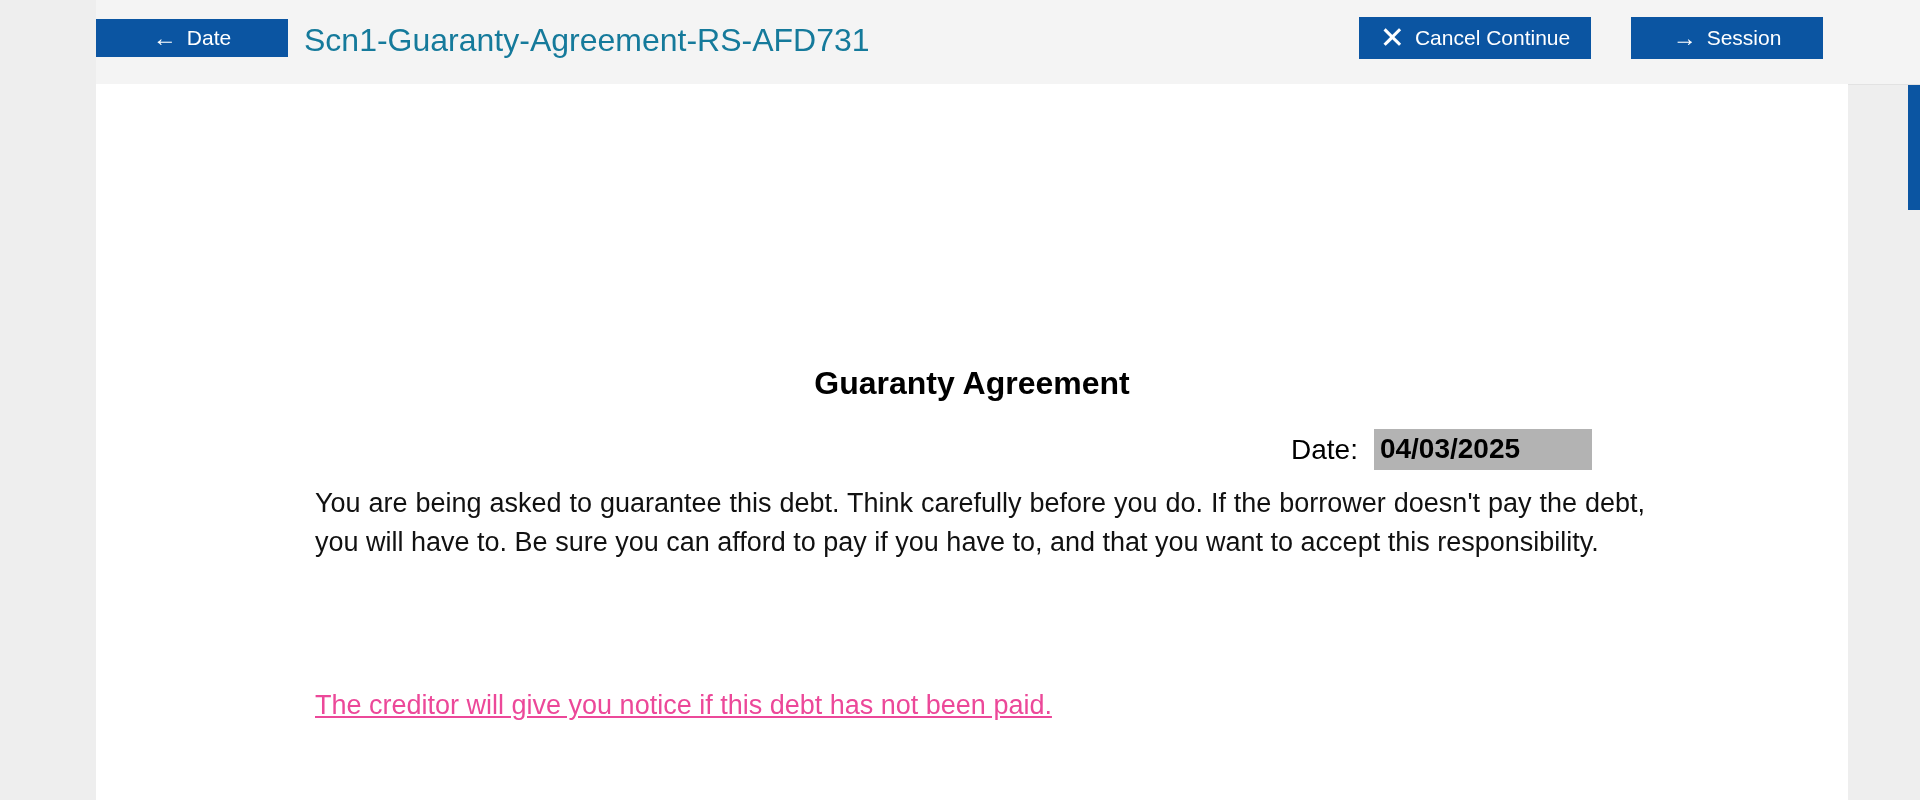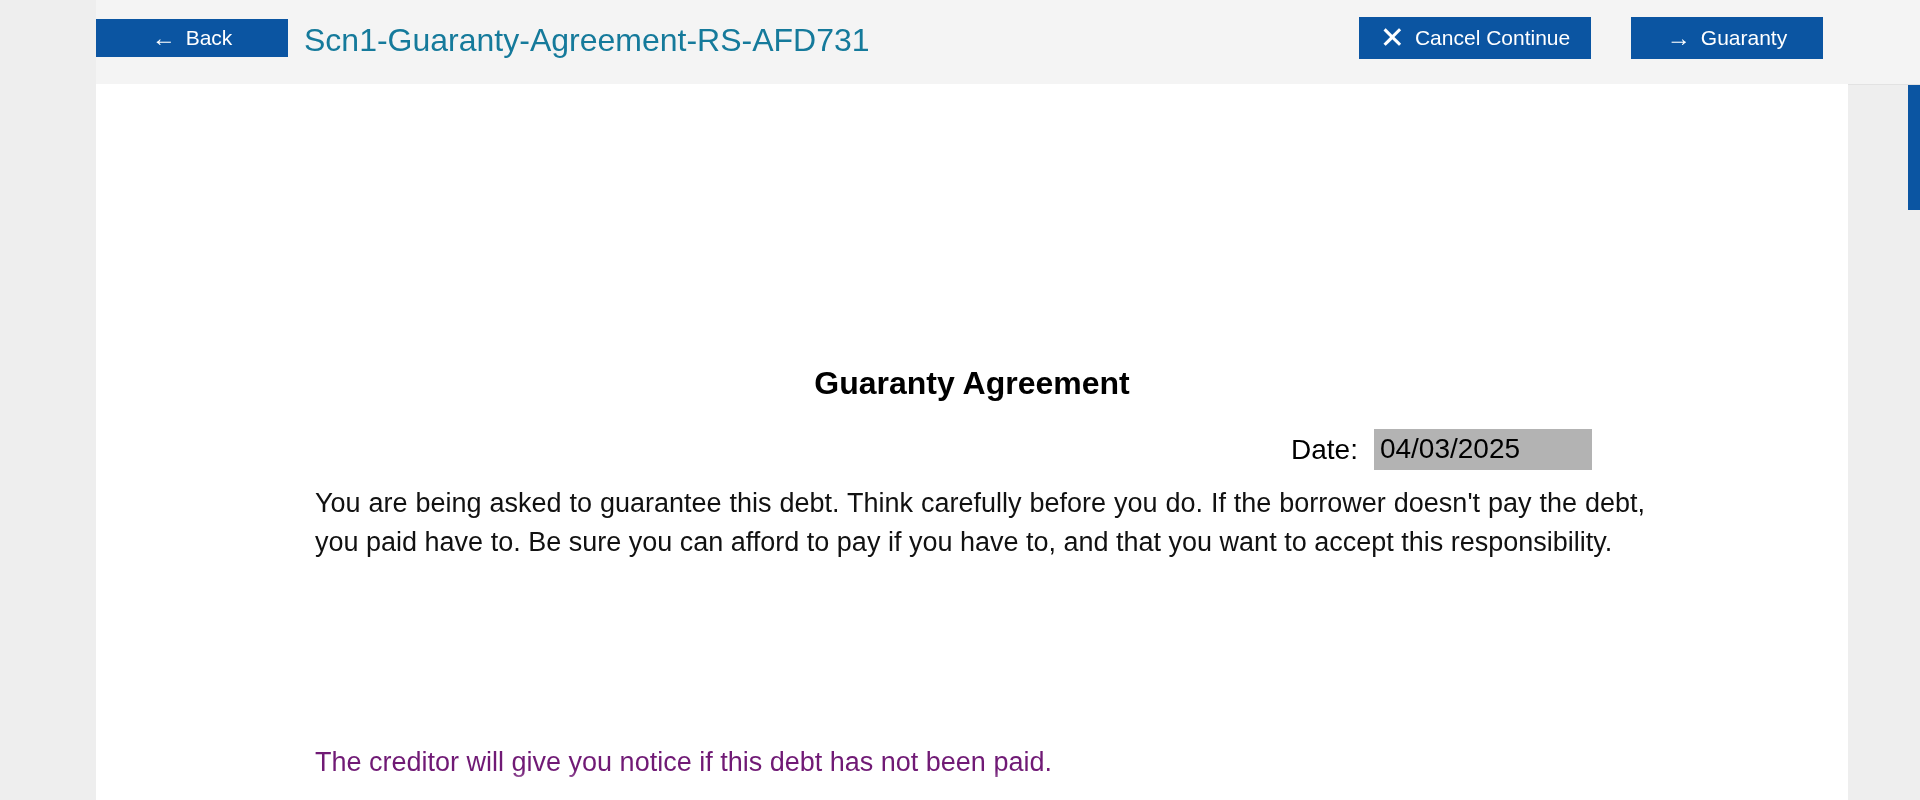--- a/index.html
+++ b/index.html
@@ -140,42 +140,42 @@
     font-size: 28px;
     color: #000000;
   }
 
   .date-label {
     margin-right: 16px;
   }
 
   .date-value {
     background: #b3b3b3;
-    font-weight: normal;
+    font-weight: bold;
     font-size: 28px;
     padding: 4px 26px 5px 6px;
     min-width: 218px;
     box-sizing: border-box;
     display: inline-block;
   }
 
   .body-text {
     position: absolute;
     left: 219px;
     width: 1330px;
     font-size: 27px;
     line-height: 39px;
     color: #111111;
     text-align: justify;
     font-family: "Liberation Sans", sans-serif;
   }
 
   #para-1 { top: 400px; }
   #para-2 { top: 533px; }
-  #para-3 { top: 659px; color: #701a75; }
+  #para-3 { top: 602px; color: #ec4899; text-decoration: underline; }
 
   .bottom-fade {
     position: absolute;
     left: 96px;
     top: 770px;
     width: 1752px;
     height: 30px;
     background: linear-gradient(to bottom, rgba(255,255,255,0), rgba(255,255,255,0.95));
     pointer-events: none;
   }
@@ -185,46 +185,46 @@
 
 <div id="app">
 
   <div class="left-strip"></div>
   <div class="right-strip"></div>
 
   <div class="toolbar">
 
     <button class="btn" id="back-button">
       <span class="glyph">←</span>
-      <span>Back</span>
+      <span>Date</span>
     </button>
 
     <div class="doc-title">Scn1-Guaranty-Agreement-RS-AFD731</div>
 
     <button class="btn" id="cancel-session-button">
       <span class="glyph">✕</span>
       <span>Cancel Continue</span>
     </button>
 
     <button class="btn" id="continue-button">
       <span class="glyph">→</span>
-      <span>Guaranty</span>
+      <span>Session</span>
     </button>
 
   </div>
 
   <div class="page">
 
     <div class="page-heading">Guaranty Agreement</div>
 
     <div class="date-row">
       <span class="date-label">Date:</span>
       <span class="date-value">04/03/2025</span>
     </div>
 
-    <div class="body-text" id="para-1">You are being asked to guarantee this debt. Think carefully before you do. If the borrower doesn't pay the debt, you paid have to. Be sure you can afford to pay if you have to, and that you want to accept this responsibility.</div>
+    <div class="body-text" id="para-1">You are being asked to guarantee this debt. Think carefully before you do. If the borrower doesn't pay the debt, you will have to. Be sure you can afford to pay if you have to, and that you want to accept this responsibility.</div>
     <div class="body-text" id="para-3">The creditor will give you notice if this debt has not been paid.</div>
 
   </div>
 
   <div class="bottom-fade"></div>
 
 </div>
 
 </body></html>

